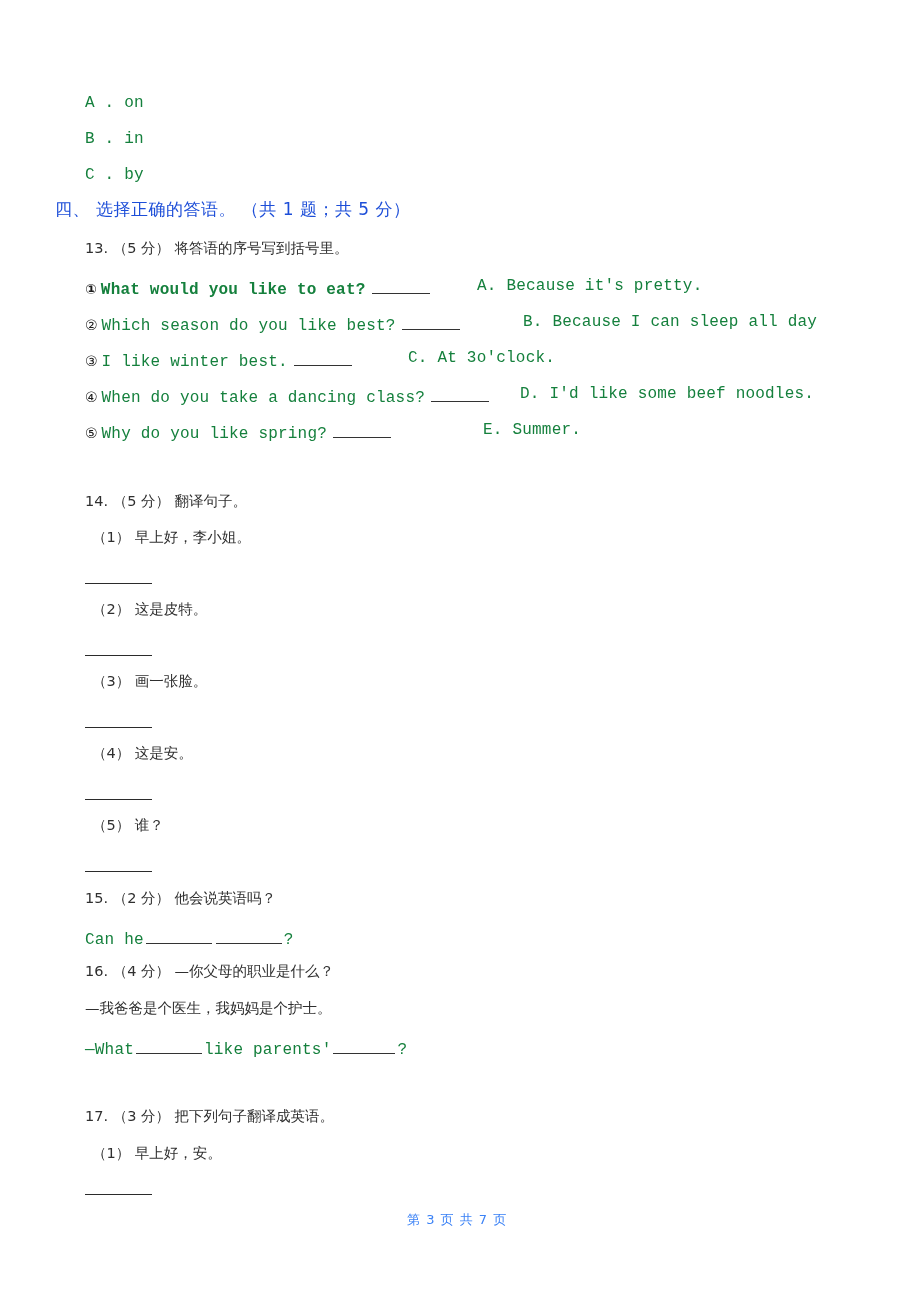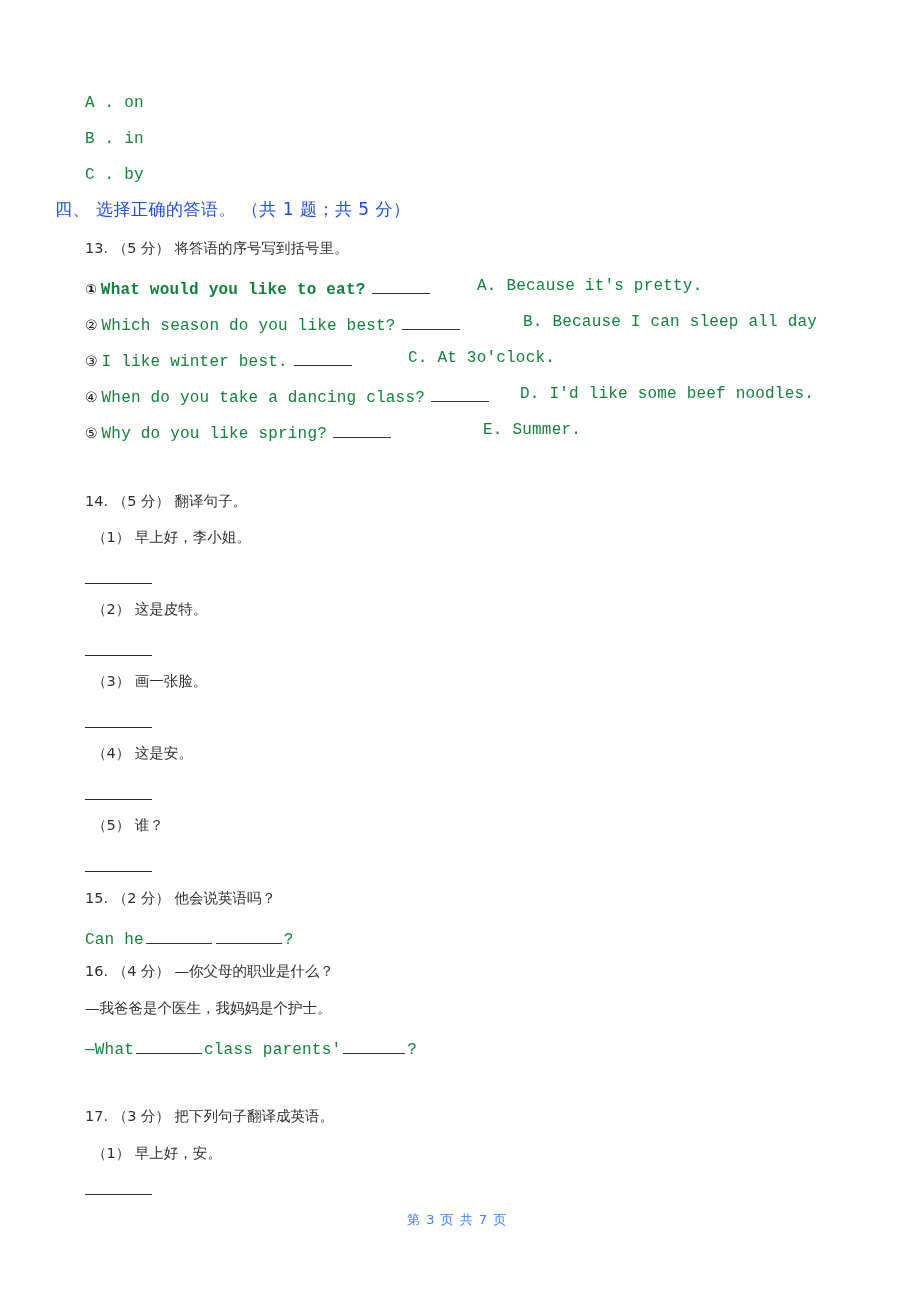--- a/index.html
+++ b/index.html
@@ -187,21 +187,21 @@
 
   <div class="row mono" style="left:85px; top:928px;">
     <span>Can he</span><span class="blank blank-w3"></span><span class="blank blank-w3"></span><span>?</span>
   </div>
 
   <div class="row cn" style="left:85px; top:964px;">16.  （4 分）  —你父母的职业是什么？</div>
 
   <div class="row cn" style="left:85px; top:1001px;">—我爸爸是个医生，我妈妈是个护士。</div>
 
   <div class="row mono" style="left:85px; top:1038px;">
-    <span>—What</span><span class="blank blank-w3"></span><span>class parents'</span><span class="blank blank-w2"></span><span>?</span>
+    <span>—What</span><span class="blank blank-w3"></span><span>like parents'</span><span class="blank blank-w2"></span><span>?</span>
   </div>
 
 
   <div class="row cn" style="left:85px; top:1109px;">17.  （3 分）  把下列句子翻译成英语。</div>
 
   <div class="row cn" style="left:92px; top:1146px;">
     <span>（1）</span>
     <span>早上好，安。</span>
   </div>
   <div class="answer-rule" style="left:85px; top:1194px; width:67px;"></div>

